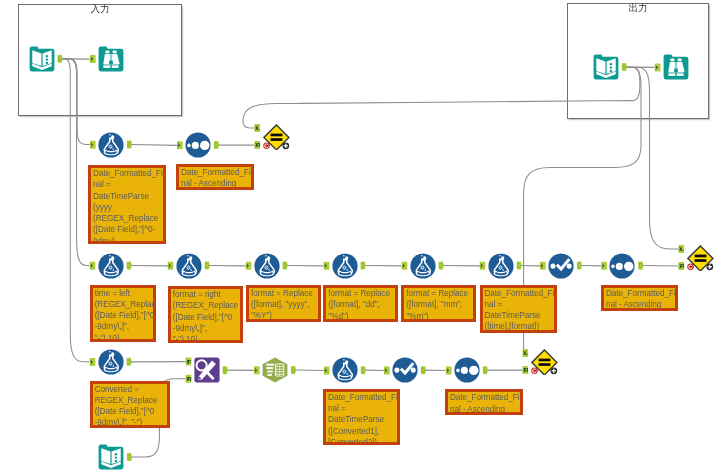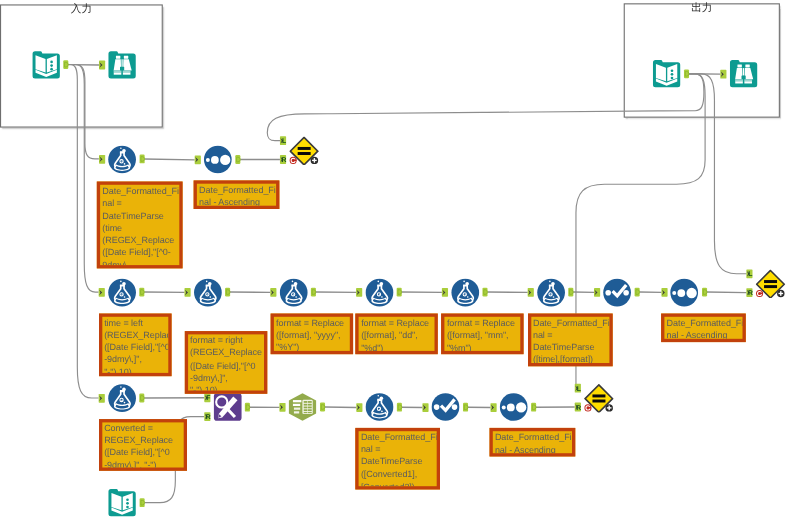--- a/index.html
+++ b/index.html
@@ -17,24 +17,24 @@
      font-size:8.2px;line-height:11.3px;color:#5d5d5d;padding:0 0 0 2px;
      letter-spacing:-0.05px;overflow:hidden;}
   .note span{display:block;white-space:pre;}
   .tool{position:absolute;}
 </style>
 </head>
 <body>
 
 <div id="canvas">
   <div id="containers">
-<div class="container-box" style="left:0;top:4px;width:148px;height:112px">
+<div class="container-box" style="left:18px;top:4px;width:164px;height:112px">
         <div class="container-title">入力</div>
       </div>
-<div class="container-box" style="left:567px;top:3px;width:142px;height:104px">
+<div class="container-box" style="left:567px;top:3px;width:142px;height:116px">
         <div class="container-title">出力</div>
       </div>
   </div>
   <svg class="layer" id="wires" viewBox="0 0 725 475">
 <path d="M61.90 58.80 L90.00 59.10" fill="none" stroke="#8d8d8d" stroke-width="1.25"></path>
 <path d="M62.20 58.60 L69.20 58.60 C74.96 58.60 77.20 63.08 77.20 74.60 L77.20 130.50 C77.20 140.58 79.72 144.50 86.20 144.50 L89.90 144.50" fill="none" stroke="#8d8d8d" stroke-width="1.05"></path>
 <path d="M62.20 58.60 L68.60 58.60 C74.36 58.60 76.60 63.64 76.60 76.60 L76.60 239.50 C76.60 258.22 79.40 265.50 86.60 265.50 L89.60 265.50" fill="none" stroke="#8d8d8d" stroke-width="1.05"></path>
 <path d="M62.20 58.60 L64.30 58.60 C68.62 58.60 70.30 62.52 70.30 72.60 L70.30 333.80 C70.30 353.96 73.94 361.80 83.30 361.80 L89.60 361.80" fill="none" stroke="#8d8d8d" stroke-width="1.05"></path>
 <path d="M131.30 144.50 L177.00 145.30" fill="none" stroke="#8d8d8d" stroke-width="1.25"></path>
 <path d="M218.30 145.00 L254.50 145.00" fill="none" stroke="#8d8d8d" stroke-width="1.25"></path>
@@ -415,37 +415,37 @@
 <rect x="13.6" y="18.1" width="7.1" height="1.8" fill="#9ed6d1"></rect>
 <rect x="5.4" y="19.9" width="6.9" height="2.0" fill="#fff"></rect>
 <rect x="13.7" y="19.9" width="6.9" height="2.0" fill="#fff"></rect>
         </svg></div>
   </div>
   <div id="notes">
 <div class="note" style="left:88.0px;top:165.0px;width:78px;height:79px">
         <span>Date_Formatted_Fi</span>
         <span>nal =</span>
         <span>DateTimeParse</span>
-        <span>(time</span>
+        <span>(yyyy</span>
         <span>(REGEX_Replace</span>
         <span>([Date Field],"[^0-</span>
         <span>9dmy\,...</span>
       </div>
 <div class="note" style="left:176.0px;top:164.0px;width:78px;height:26px">
         <span>Date_Formatted_Fi</span>
         <span>nal - Ascending</span>
       </div>
 <div class="note" style="left:89.7px;top:284.5px;width:66px;height:57px">
         <span>time = left</span>
         <span>(REGEX_Replace</span>
         <span>([Date Field],"[^0</span>
         <span>-9dmy\,]",</span>
         <span>"-"),10)</span>
       </div>
-<div class="note" style="left:167.8px;top:301px;width:75px;height:57px">
+<div class="note" style="left:167.8px;top:286px;width:75px;height:57px">
         <span>format = right</span>
         <span>(REGEX_Replace</span>
         <span>([Date Field],"[^0</span>
         <span>-9dmy\,]",</span>
         <span>"-"),10)</span>
       </div>
 <div class="note" style="left:246.0px;top:284.8px;width:75px;height:37px">
         <span>format = Replace</span>
         <span>([format], "yyyy",</span>
         <span>"%Y")</span>

